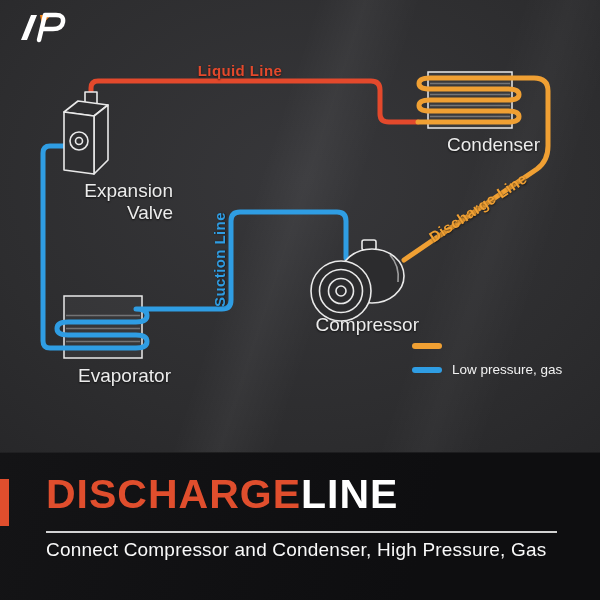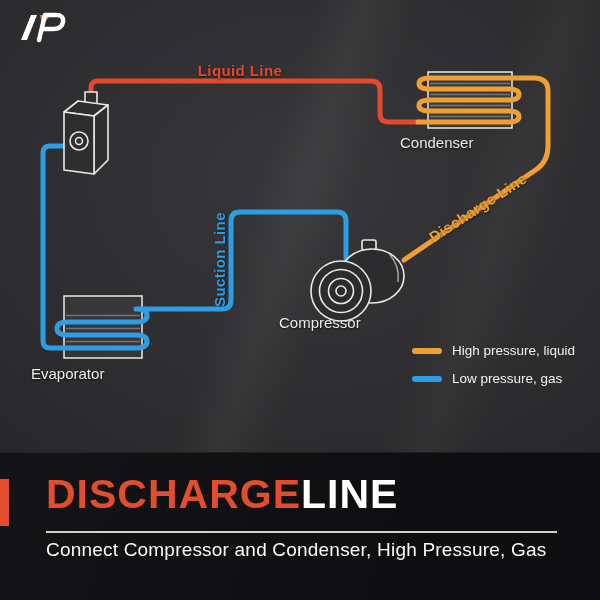--- a/index.html
+++ b/index.html
@@ -9,21 +9,21 @@
     background:radial-gradient(95% 75% at 50% 30%, #37373a 0%, #2d2d2f 55%, #232325 100%);
   }
   .texture{
     position:absolute;inset:0;pointer-events:none;
     background-image:
       linear-gradient(108deg, transparent 40%, rgba(255,255,255,0.045) 46%, transparent 53%),
       linear-gradient(108deg, transparent 66%, rgba(255,255,255,0.03) 72%, transparent 79%);
   }
   .logo{position:absolute;left:18px;top:12px;width:60px;height:32px;}
   svg.diagram{position:absolute;left:0;top:0;}
-  .lbl{position:absolute;text-align:left;width:140px;color:#ececec;font-size:15px;
+  .lbl{position:absolute;text-align:right;width:140px;color:#ececec;font-size:19px;
        text-shadow:0 1px 2px rgba(0,0,0,.7);}
   .line-lbl{position:absolute;text-align:center;font-weight:bold;font-size:15px;letter-spacing:.4px;
        text-shadow:0 1px 2px rgba(0,0,0,.6);}
   .c-red{color:#e3492c}.c-orange{color:#f0a033}.c-blue{color:#2f9de3}
   .rot-90{transform:rotate(-90deg)}
   .rot-disch{transform:rotate(-33deg)}
   .legend{position:absolute;left:412px;top:343px;}
   .legend-row{display:flex;align-items:center;margin-bottom:13px;}
   .legend-row svg{margin-right:10px;display:block;}
   .legend-label{color:#f2f2f2;font-size:13.5px;}
@@ -93,30 +93,30 @@
       <circle cx="341" cy="291" r="21.5" fill="none"></circle>
       <circle cx="341" cy="291" r="12.5" fill="none"></circle>
       <circle cx="341" cy="291" r="5" fill="none"></circle>
     </g>
   </svg>
 
   <div class="line-lbl c-red" style="left:170px;top:62px;width:140px;">Liquid Line</div>
   <div class="line-lbl c-orange rot-disch" style="left:403px;top:199px;width:150px;">Discharge Line</div>
   <div class="line-lbl c-blue rot-90" style="left:149px;top:251px;width:140px;">Suction Line</div>
 
+  <div class="lbl" style="left:33px;top:180px;">Expansion Valve</div>
   <div class="lbl" style="left:400px;top:134px;">Condenser</div>
   <div class="lbl" style="left:279px;top:314px;">Compressor</div>
   <div class="lbl" style="left:31px;top:365px;">Evaporator</div>
 
   <div class="legend">
     <div class="legend-row">
       <svg width="30" height="6">
         <rect width="30" height="6" rx="3" fill="#f0a033"></rect>
         </svg>
-      <span class="legend-label">High pressure, liquid</span>
     </div>
     <div class="legend-row">
       <svg width="30" height="6">
         <rect width="30" height="6" rx="3" fill="#2f9de3"></rect>
         </svg>
       <span class="legend-label">Low pressure, gas</span>
     </div>
   </div>
 
   <div class="footer">

